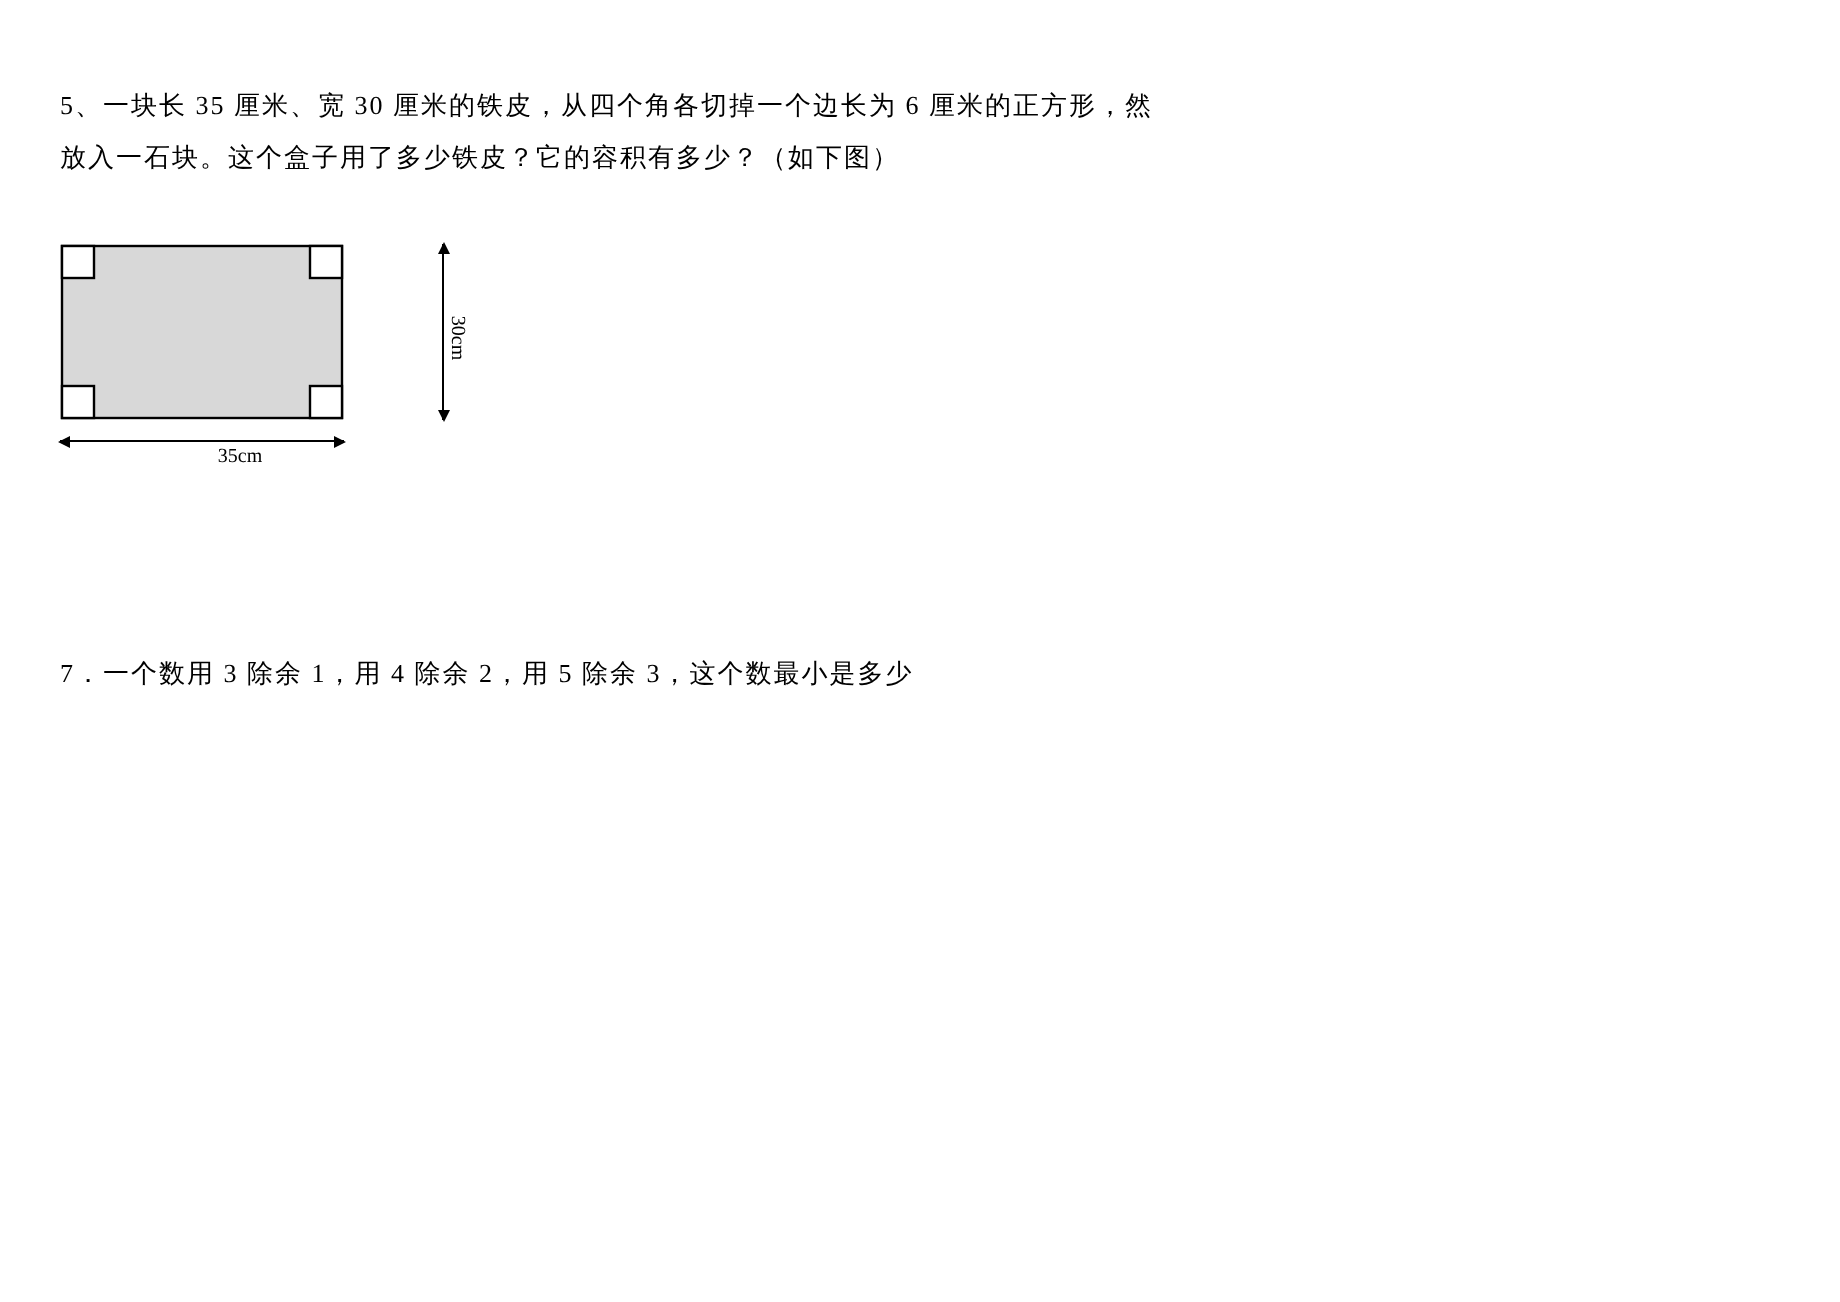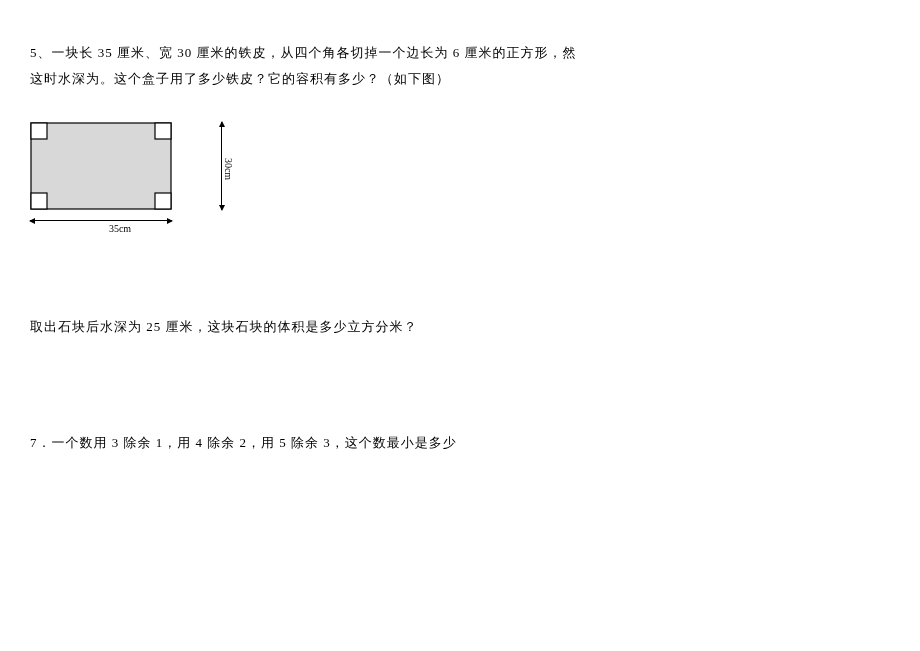--- a/index.html
+++ b/index.html
@@ -77,36 +77,35 @@
   }
   .arrow-line-h::before { left: -1px; border-right: 6px solid #000; }
   .arrow-line-h::after  { right: -1px; border-left: 6px solid #000; }
   .indent { text-indent: 1em; }
 </style>
 </head>
 <body>
 
 <div class="problem problem-5">
   <div>5、一块长 35 厘米、宽 30 厘米的铁皮，从四个角各切掉一个边长为 6 厘米的正方形，然</div>
-  <div>这时水深为。这个盒子用了多少铁皮？它的容积有多少？（如下图）</div>
+  <div>放入一石块。这个盒子用了多少铁皮？它的容积有多少？（如下图）</div>
 </div>
 
 <div class="diagram-wrap">
   <svg width="142" height="88" viewBox="0 0 142 88">
     <rect x="1" y="1" width="140" height="86" fill="#d8d8d8" stroke="#000" stroke-width="1.2"></rect>
     <rect x="1" y="1" width="16" height="16" fill="#fff" stroke="#000" stroke-width="1.2"></rect>
     <rect x="125" y="1" width="16" height="16" fill="#fff" stroke="#000" stroke-width="1.2"></rect>
     <rect x="1" y="71" width="16" height="16" fill="#fff" stroke="#000" stroke-width="1.2"></rect>
     <rect x="125" y="71" width="16" height="16" fill="#fff" stroke="#000" stroke-width="1.2"></rect>
   </svg>
   <div class="arrow-line-v"></div>
   <span class="dim-right">30cm</span>
   <div class="arrow-line-h"></div>
   <div class="dim-bottom">35cm</div>
 </div>
 
 <div class="problem problem-6">
-  <div>取出石块后水深为 25 厘米，这块石块的体积是多少立方分米？</div>
 </div>
 
 <div class="problem problem-7">
   <div>7．一个数用 3 除余 1，用 4 除余 2，用 5 除余 3，这个数最小是多少</div>
 </div>
 
 </body></html>

